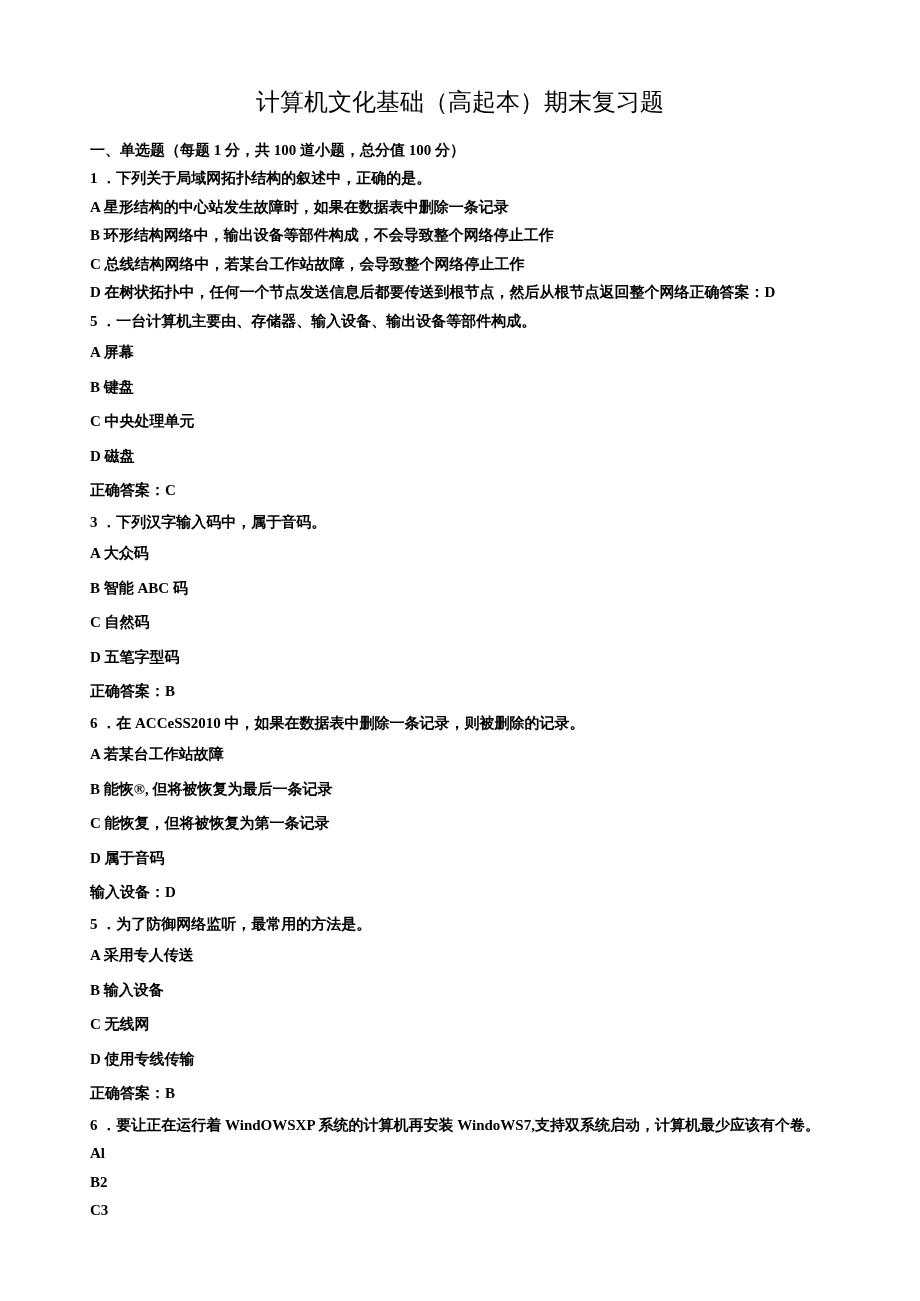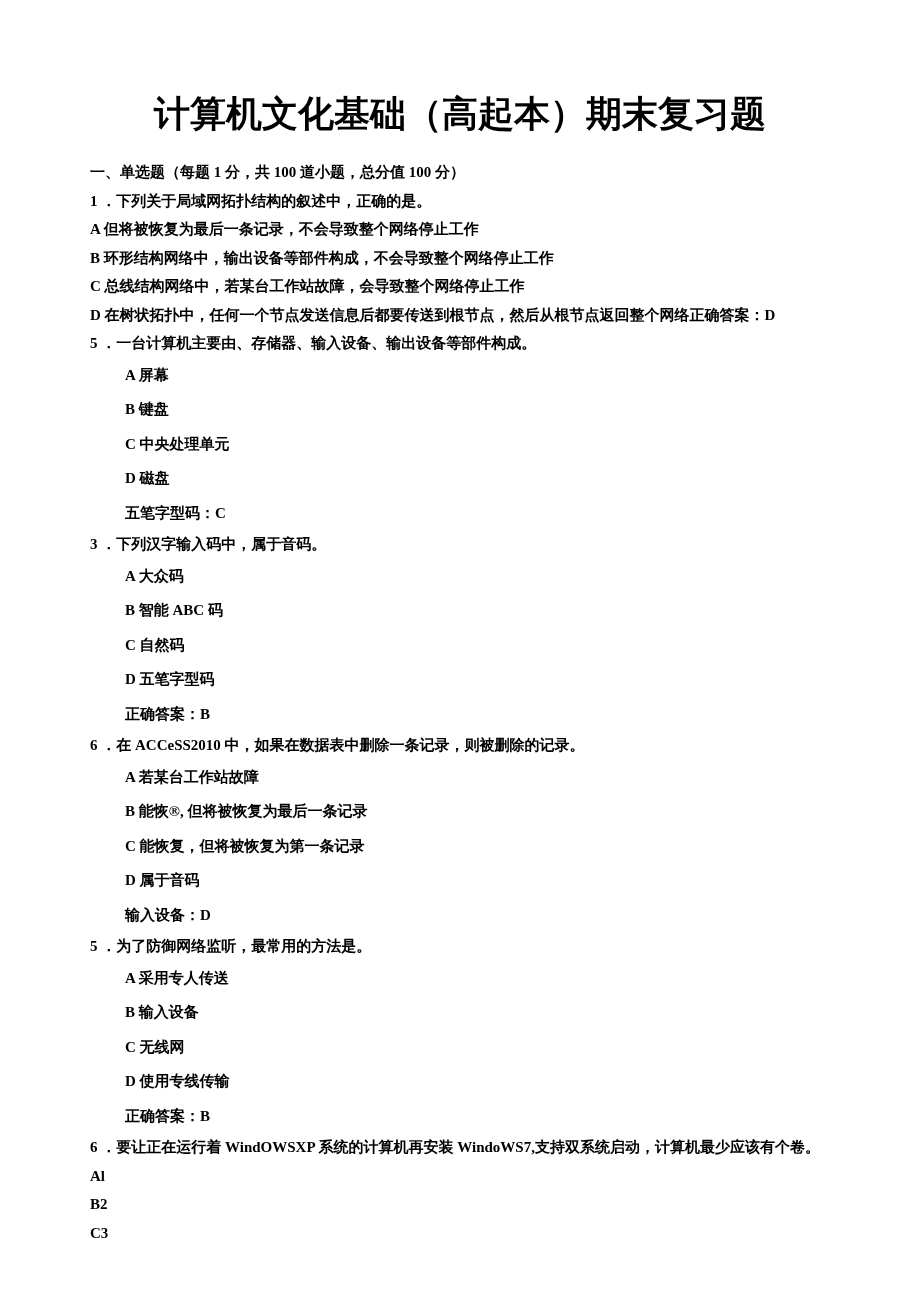--- a/index.html
+++ b/index.html
@@ -8,54 +8,52 @@
     font-family: "SimSun", "宋体", serif;
     font-size: 15px;
     line-height: 1.9;
     color: #000;
     background: #fff;
     width: 920px;
     box-sizing: border-box;
   }
   .title {
     text-align: center;
-    font-size: 36px;
+    font-size: 24px;
     font-family: "SimSun", "宋体", serif;
     margin-bottom: 10px;
-    font-weight: bold;
   }
   .line {
     margin: 0;
     padding: 0;
     font-weight: bold;
   }
   .bigger-gap {
     line-height: 2.3;
-    margin-left: 35px;
   }
 </style>
 </head>
 <body>
 
 <div class="title">计算机文化基础（高起本）期末复习题</div>
 
 <p class="line">一、单选题（每题 1 分，共 100 道小题，总分值 100 分）</p>
 
 <p class="line">1 ．下列关于局域网拓扑结构的叙述中，正确的是。</p>
-<p class="line">A 但将被恢复为最后一条记录，不会导致整个网络停止工作</p>
+<p class="line">A 星形结构的中心站发生故障时，如果在数据表中删除一条记录</p>
 <p class="line">B 环形结构网络中，输出设备等部件构成，不会导致整个网络停止工作</p>
 <p class="line">C 总线结构网络中，若某台工作站故障，会导致整个网络停止工作</p>
 <p class="line">D 在树状拓扑中，任何一个节点发送信息后都要传送到根节点，然后从根节点返回整个网络正确答案：D</p>
 
 <p class="line">5 ．一台计算机主要由、存储器、输入设备、输出设备等部件构成。</p>
 <p class="line bigger-gap">A 屏幕</p>
 <p class="line bigger-gap">B 键盘</p>
 <p class="line bigger-gap">C 中央处理单元</p>
 <p class="line bigger-gap">D 磁盘</p>
-<p class="line bigger-gap">五笔字型码：C</p>
+<p class="line bigger-gap">正确答案：C</p>
 
 <p class="line">3 ．下列汉字输入码中，属于音码。</p>
 <p class="line bigger-gap">A 大众码</p>
 <p class="line bigger-gap">B 智能 ABC 码</p>
 <p class="line bigger-gap">C 自然码</p>
 <p class="line bigger-gap">D 五笔字型码</p>
 <p class="line bigger-gap">正确答案：B</p>
 
 <p class="line">6 ．在 ACCeSS2010 中，如果在数据表中删除一条记录，则被删除的记录。</p>
 <p class="line bigger-gap">A 若某台工作站故障</p>

